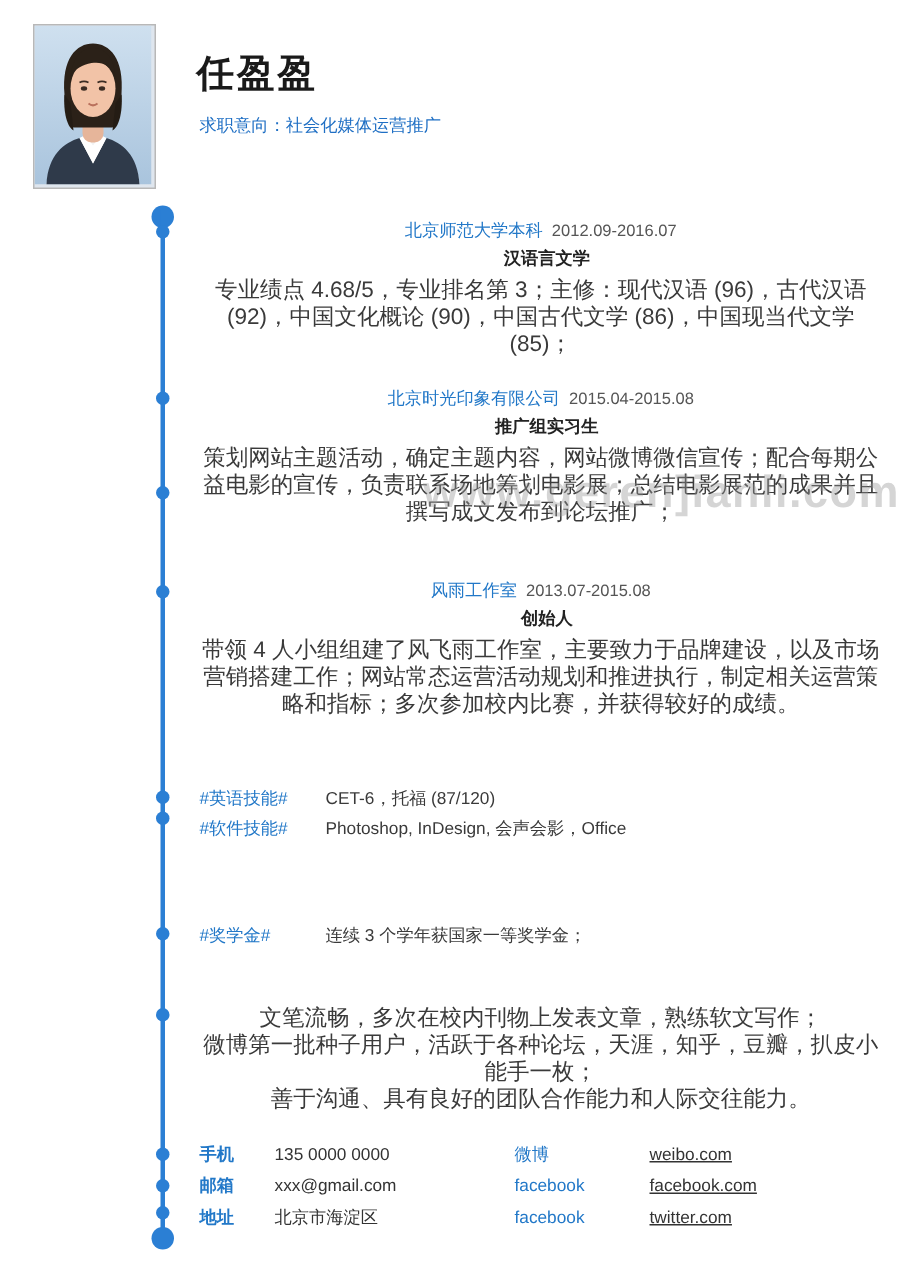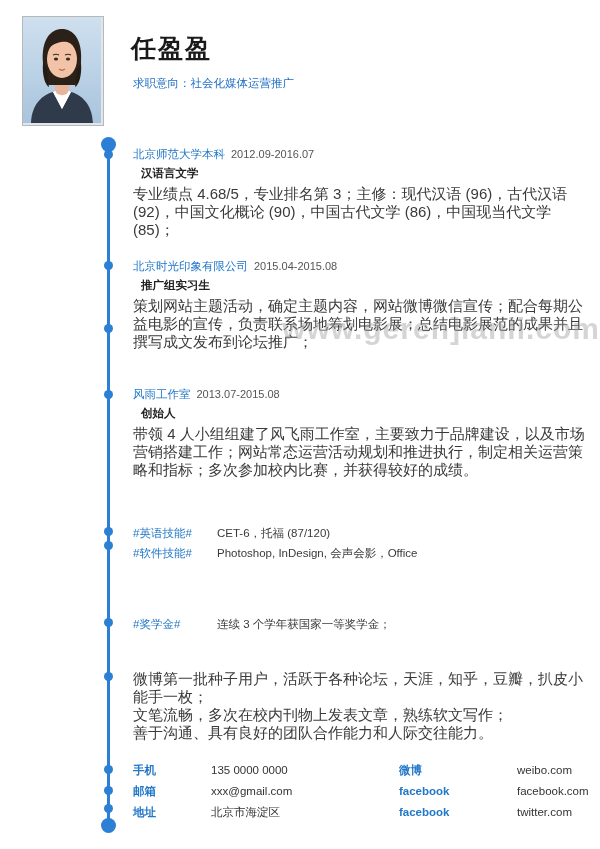--- a/index.html
+++ b/index.html
@@ -92,20 +92,21 @@
     height: 9px;
     border-radius: 50%;
     background: #2b7fd4;
   }
 
   
   .block {
     position: absolute;
     left: 133px;
     width: 455px;
+    text-align: center;
   }
   .b-title {
     font-size: 11.5px;
     color: #2278c8;
     margin: 0 0 3px 0;
     line-height: 16px;
   }
   .b-title .date {
     color: #555;
     font-size: 11px;
@@ -144,37 +145,37 @@
   }
 
   
   .contact {
     position: absolute;
     left: 133px;
     width: 460px;
     font-size: 11.5px;
     line-height: 19px;
   }
-  .c-row { display: flex; margin-bottom: 2px; gap: 28px; }
+  .c-row { display: flex; margin-bottom: 2px; }
   .c-label {
     color: #2278c8;
     font-weight: bold;
     width: 50px;
     flex: 0 0 50px;
   }
   .c-value {
     color: #333;
     flex: 0 0 160px;
   }
   .c-label2 {
     color: #2278c8;
-    font-weight: bold;
+    font-weight: normal;
     flex: 0 0 90px;
   }
-  .c-value2 { color: #333; }
+  .c-value2 { color: #333; text-decoration: underline; }
 
   
   .watermark {
     position: absolute;
     left: 10px;
     top: 312px;
     width: 590px;
     text-align: right;
     font-size: 30px;
     font-weight: bold;
@@ -275,22 +276,22 @@
   </div>
   <div class="skill-row" style="top:544px">
     <span class="skill-tag">#软件技能#</span><span class="skill-val">Photoshop, InDesign, 会声会影，Office</span>
   </div>
 
   <div class="skill-row" style="top:615px">
     <span class="skill-tag">#奖学金#</span><span class="skill-val">连续 3 个学年获国家一等奖学金；</span>
   </div>
 
   <div class="block" style="top:670px">
+    <div class="b-body">文笔流畅，多次在校内刊物上发表文章，熟练软文写作；</div>
     <div class="b-body">微博第一批种子用户，活跃于各种论坛，天涯，知乎，豆瓣，扒皮小能手一枚；</div>
-    <div class="b-body">文笔流畅，多次在校内刊物上发表文章，熟练软文写作；</div>
     <div class="b-body">善于沟通、具有良好的团队合作能力和人际交往能力。</div>
   </div>
 
   <div class="contact" style="top:761px">
     <div class="c-row">
       <span class="c-label">手机</span>
       <span class="c-value">135 0000 0000</span>
       <span class="c-label2">微博</span>
       <span class="c-value2">weibo.com</span>
     </div>

